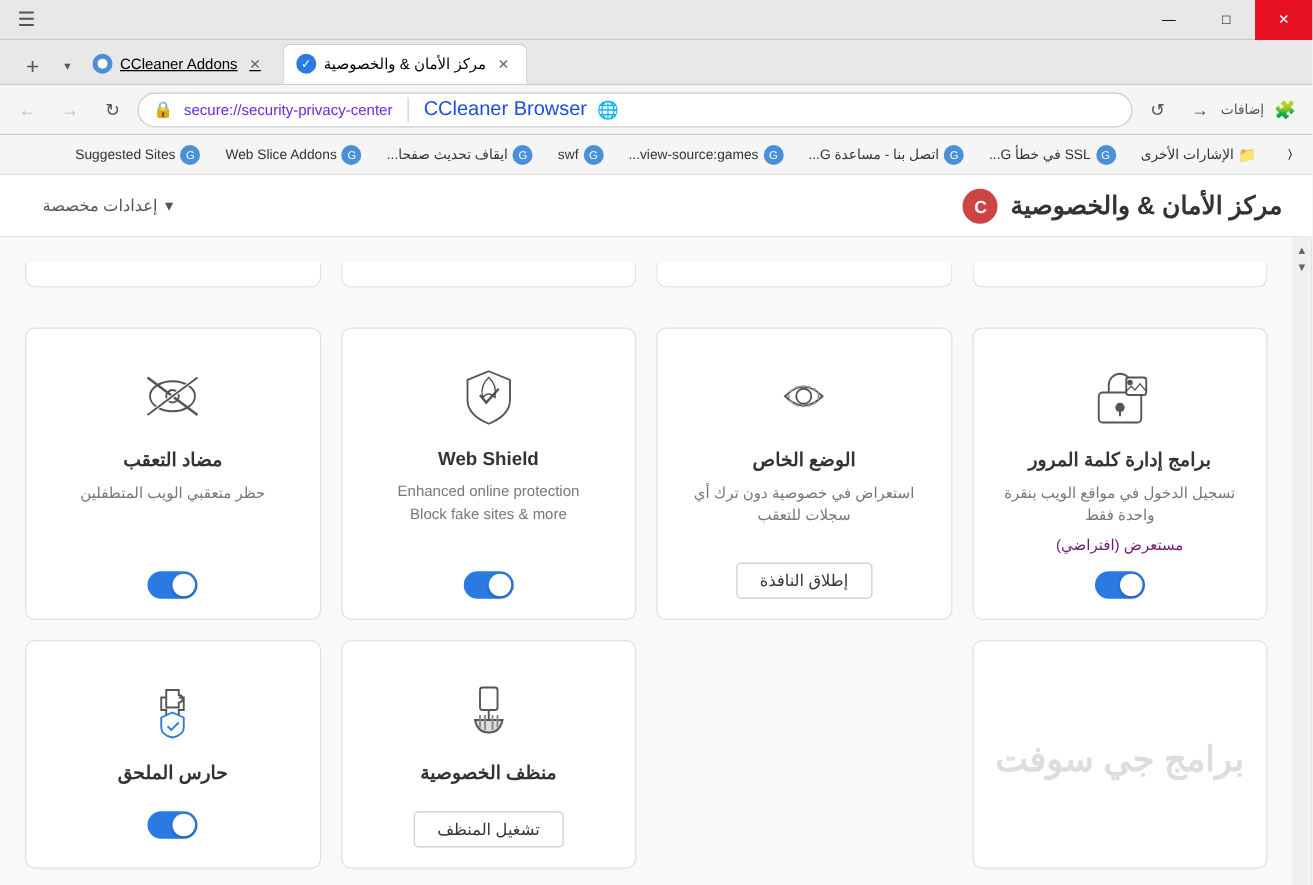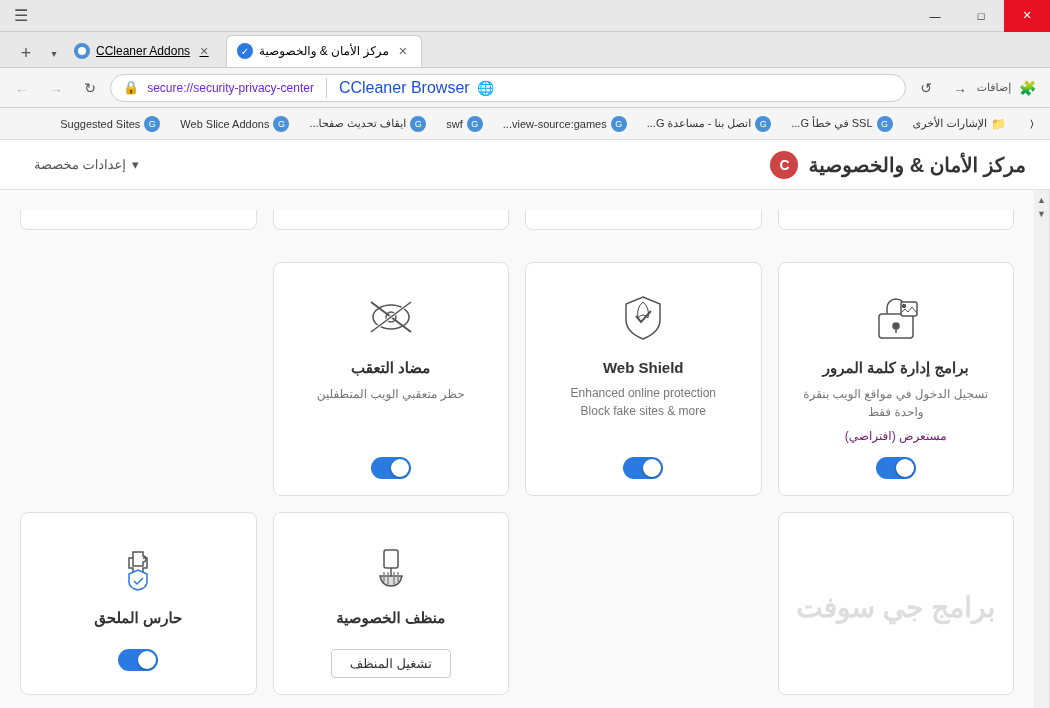--- a/index.html
+++ b/index.html
@@ -607,20 +607,34 @@
           </svg>
         </div>
         <div class="card-title">برامج إدارة كلمة المرور</div>
         <div class="card-desc">تسجيل الدخول في مواقع الويب بنقرة واحدة فقط</div>
         <div class="card-link">مستعرض (افتراضي)</div>
         <div class="card-footer">
           <div class="toggle"></div>
         </div>
       </div>
 
+      <div class="card">
+        <div class="card-icon">
+          <svg viewBox="0 0 50 50" stroke="#555" fill="none" stroke-width="1.5">
+            <path d="M10 25 Q25 10 40 25 Q25 40 10 25Z"></path>
+            <circle cx="25" cy="25" r="6"></circle>
+            <ellipse cx="25" cy="25" rx="12" ry="8" stroke="#999" stroke-dasharray="3,2"></ellipse>
+          </svg>
+        </div>
+        <div class="card-title">الوضع الخاص</div>
+        <div class="card-desc">استعراض في خصوصية دون ترك أي سجلات للتعقب</div>
+        <div class="card-footer">
+          <button class="launch-btn">إطلاق النافذة</button>
+        </div>
+      </div>
 
       <div class="card">
         <div class="card-icon">
           <svg viewBox="0 0 50 50" stroke="#555" fill="none" stroke-width="1.5">
             <path d="M25 5 L42 12 L42 28 Q42 40 25 47 Q8 40 8 28 L8 12 Z"></path>
             <path d="M18 24 L23 30 L33 19" stroke="#555" stroke-width="2"></path>
 
             <path d="M25 10 Q32 16 30 26 Q25 20 20 26 Q18 16 25 10Z" stroke="#444" stroke-width="1"></path>
           </svg>
         </div>

